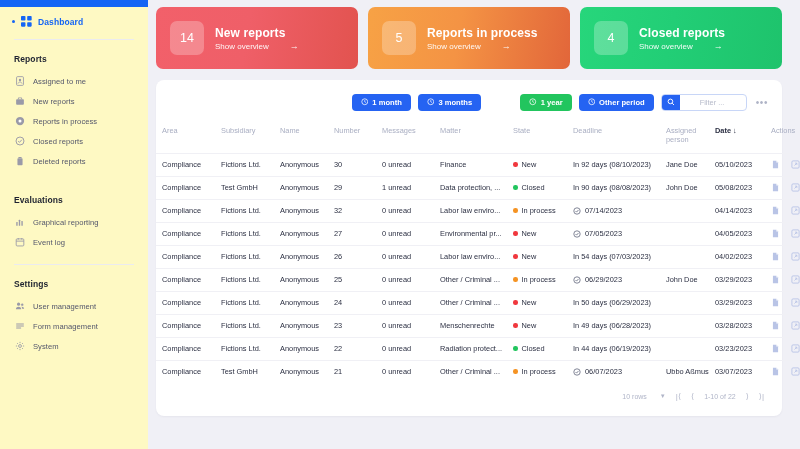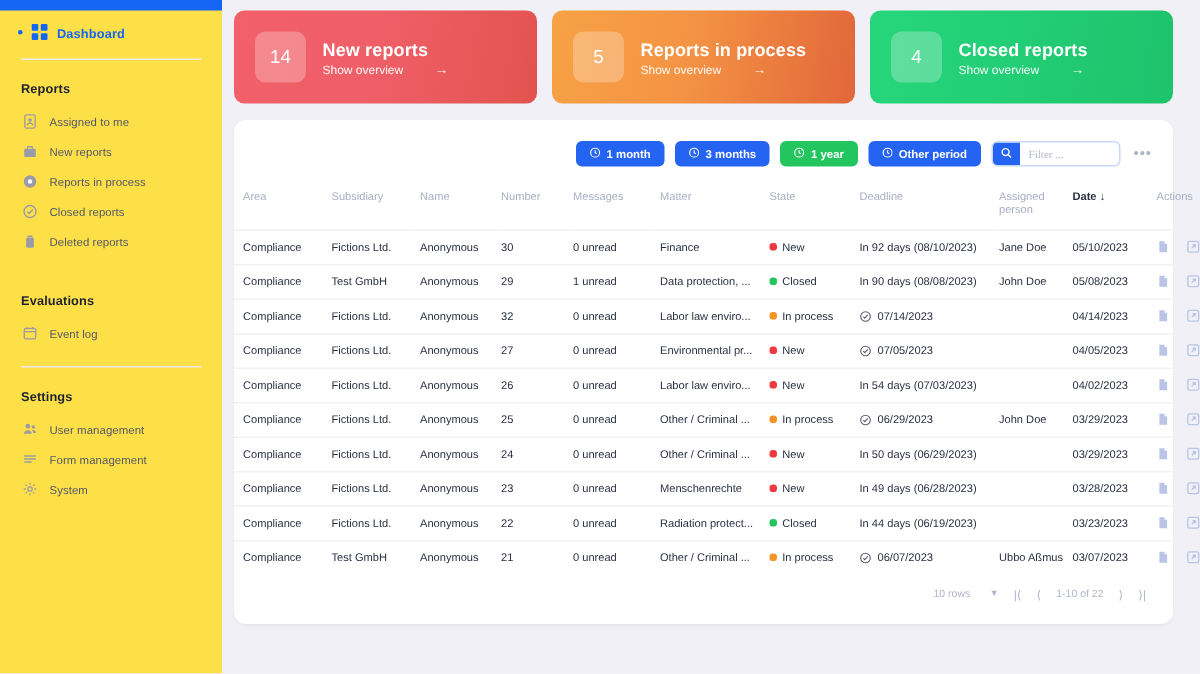--- a/index.html
+++ b/index.html
@@ -6,21 +6,21 @@
   html, body {
     width: 800px; height: 449px;
     overflow: hidden;
     font-family: "Liberation Sans", sans-serif;
     background: #f0f0f6;
   }
   #app { display: flex; width: 800px; height: 449px; position: relative; }
 
   
   .sidebar {
-    width: 148px; height: 449px; background: #fde047;
+    width: 148px; height: 449px; background: #fef9c3;
     flex: 0 0 148px; position: relative; overflow: hidden;
   }
   .topbar-blue { height: 7px; width: 148px; background: #1565f5; }
   .dash-row {
     display: flex; align-items: center; gap: 6px;
     padding: 9px 10px 9px 12px; position: relative;
   }
   .dash-dot {
     width: 3px; height: 3px; border-radius: 50%;
     background: #1565f5; flex: 0 0 3px;
@@ -75,35 +75,35 @@
 
   .toolbar {
     display: flex; align-items: center; justify-content: flex-end;
     gap: 7px; padding: 0 14px 0 14px; height: 22px;
   }
   .pill {
     height: 17px; border-radius: 4px; background: #2563f2; color: #fff;
     font-size: 7.6px; font-weight: bold; display: flex; align-items: center;
     gap: 4px; padding: 0 9px; cursor: pointer; white-space: nowrap;
   }
-  .pill.active { background: #22c55e; }
+  .pill.active { background: #22c55e; margin-left: 32px; }
   .pill .cico { width: 7.5px; height: 7.5px; display: block; }
   .searchbox {
     display: flex; align-items: center; height: 17px;
     border: 1px solid #c8d6f7; border-radius: 4px; overflow: hidden; background: #fff;
   }
   .search-btn {
     width: 18px; height: 100%; background: #2563f2;
     display: flex; align-items: center; justify-content: center; cursor: pointer;
   }
   .search-btn svg { width: 8px; height: 8px; display: block; }
   .search-input {
     border: 0; outline: 0; font-size: 7.4px; color: #6b7088;
-    padding: 0 6px; width: 66px; height: 100%;
-    font-family: Liberation Serif, serif; background: transparent;
+    padding: 0 20px; width: 66px; height: 100%;
+    font-family: Liberation Sans, sans-serif; background: transparent;
   }
   .search-input::placeholder { color: #b5b9c9; }
   .dots { color: #aeb3c6; font-size: 10px; letter-spacing: .6px; cursor: pointer; padding-left: 2px; }
 
   
   table { width: 100%; border-collapse: collapse; table-layout: fixed; margin-top: 9px; }
   thead th {
     font-size: 7.4px; font-weight: normal; color: #a9aec2; text-align: left;
     padding: 4px 3px 8px 3px; vertical-align: top; line-height: 1.25;
   }
@@ -185,20 +185,28 @@
       <svg class="ico" viewBox="0 0 16 16" fill="currentColor">
         <rect x="5.3" y="1.6" width="5.4" height="1.6" rx=".6"></rect>
           <rect x="3.9" y="3.6" width="8.2" height="11" rx="1.2"></rect>
       </svg>
       <span class="lbl">Deleted reports</span>
     </div>
 
     <div class="side-gap"></div>
 
     <div class="side-section-title">Evaluations</div>
+    <div class="side-item">
+      <svg class="ico" viewBox="0 0 16 16" fill="currentColor">
+        <rect x="2" y="8" width="2.2" height="6" rx=".6"></rect>
+          <rect x="6.1" y="4.4" width="2.2" height="9.6" rx=".6"></rect>
+          <rect x="10.2" y="6.4" width="2.2" height="7.6" rx=".6"></rect>
+      </svg>
+      <span class="lbl">Graphical reporting</span>
+    </div>
     <div class="side-item">
       <svg class="ico" viewBox="0 0 16 16" fill="none" stroke="currentColor" stroke-width="1.4">
         <rect x="1.9" y="3" width="12.2" height="11.3" rx="1.5"></rect>
           <path d="M1.9 6.6h12.2M5.2 1.6v2.6M10.8 1.6v2.6"></path>
       </svg>
       <span class="lbl">Event log</span>
     </div>
 
     <div class="side-divider" style="margin-top:12px"></div>
 

